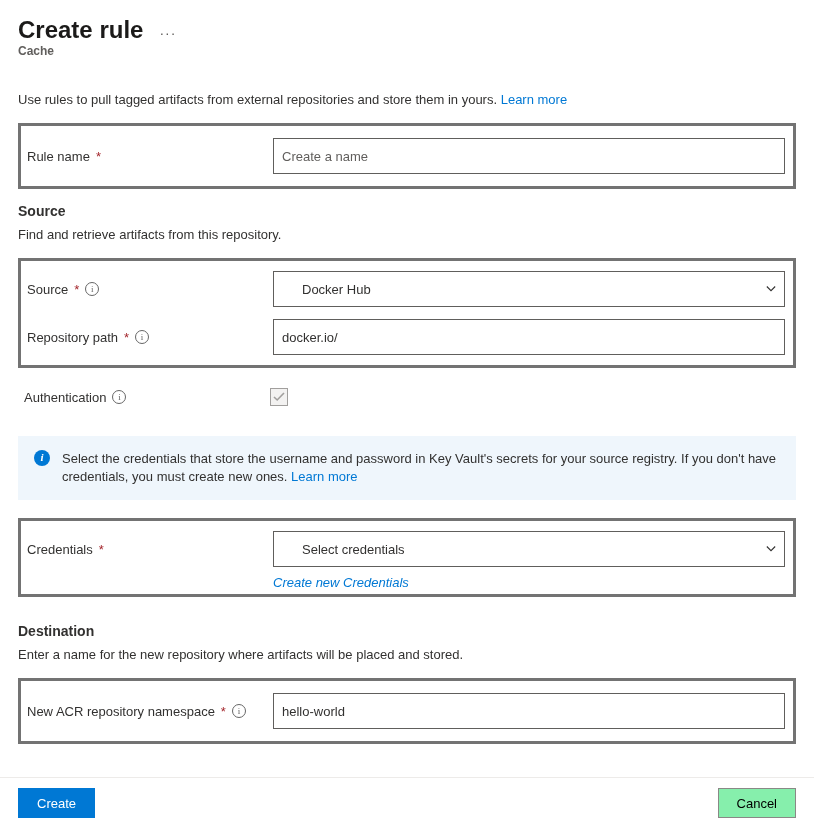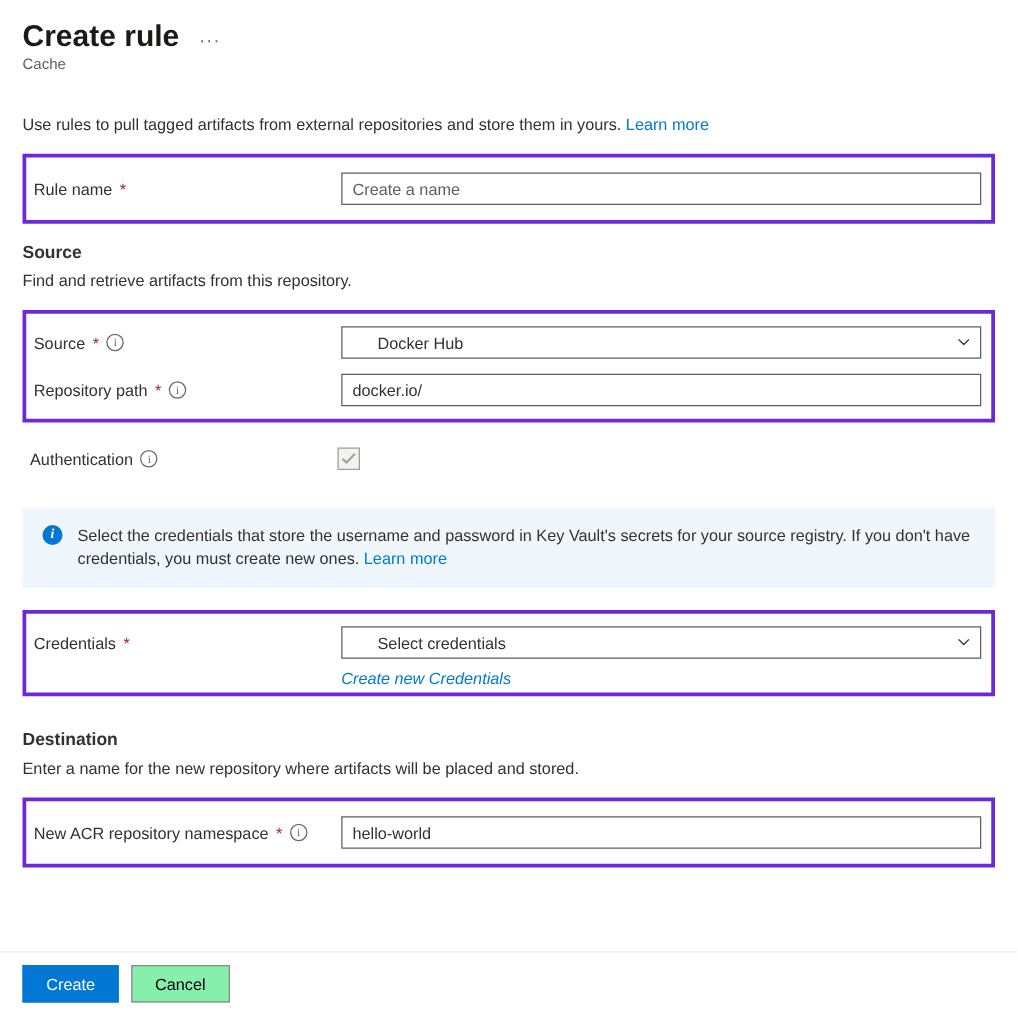--- a/index.html
+++ b/index.html
@@ -9,38 +9,38 @@
       color: #323130;
       background: #fff;
       width: 814px;
       position: relative;
       min-height: 828px;
     }
     .page { padding: 16px 18px 0 18px; }
     .title-row { display: flex; align-items: baseline; gap: 16px; margin-bottom: 0; }
     .title { font-size: 24px; font-weight: 600; color: #1b1a19; }
     .more-dots { color: #605e5c; font-size: 14px; letter-spacing: 1px; cursor: pointer; }
-    .subtitle { font-size: 12px; color: #605e5c; margin-bottom: 34px; }
+    .subtitle { font-size: 12px; color: #605e5c; margin-bottom: 34px; font-weight: bold; }
     .intro { font-size: 13px; color: #323130; margin-bottom: 16px; }
     .link { color: #0078d4; cursor: pointer; }
-    .highlight-box { border: 3px solid #6d28d9; margin-bottom: 14px; padding: 4px 0; }
+    .highlight-box { border: 3px solid #737373; margin-bottom: 14px; padding: 4px 0; }
     .highlight-box.tight { padding: 6px 0; }
     .section-title { font-weight: 600; font-size: 14px; margin: 10px 0 8px 0; }
     .section-desc { font-size: 13px; margin-bottom: 16px; }
     .form-row { display: flex; align-items: center; padding: 6px 0; }
     .col-label { width: 252px; padding-left: 6px; display: flex; align-items: center; gap: 6px; font-size: 13px; }
     .col-input { flex: 1; padding-right: 8px; }
     .req { color: #a4262c; }
     .info-icon {
       display: inline-flex; align-items: center; justify-content: center;
       width: 14px; height: 14px; border: 1px solid #666; border-radius: 50%;
       font-size: 9px; color: #666; font-style: normal; font-family: Georgia, serif;
     }
     input.text-input, .select-box {
-      width: 100%; height: 26px; border: 1px solid #605e5c;
+      width: 100%; height: 36px; border: 1px solid #605e5c;
       padding: 0 8px; font-size: 13px; background: #fff; color: #323130;
       font-family: inherit;
     }
     input.text-input::placeholder { color: #605e5c; }
     .select-box {
       display: flex; align-items: center; justify-content: space-between;
       cursor: pointer;
       padding-left: 28px;
     }
     .chevron {
@@ -59,23 +59,23 @@
       margin: 24px 0 18px 0; font-size: 13px; line-height: 1.4;
     }
     .info-banner .icon {
       flex: none; width: 16px; height: 16px; background: #0078d4; border-radius: 50%;
       color: #fff; display: flex; align-items: center; justify-content: center;
       font-weight: 700; font-size: 11px; font-style: italic; font-family: Georgia, serif;
     }
     .credentials-link-row { padding-left: 252px; margin-top: 2px; font-style: italic; }
 
     .footer {
-      position: absolute; bottom: 16px; left: 0; right: 0;
+      position: absolute; bottom: 0; left: 0; right: 0;
       border-top: 1px solid #edebe9; padding: 10px 18px;
-      display: flex; gap: 10px;
+      display: flex; gap: 24px; justify-content: space-between;
     }
     .btn {
       height: 30px; padding: 0 18px; font-size: 13px; font-family: inherit;
       cursor: pointer; border: 1px solid #8a8886; background: #86efac;
     }
     .btn.primary { background: #0078d4; color: #fff; border-color: #0078d4; font-weight: 500; }
   </style>
 </head>
 <body>
 

